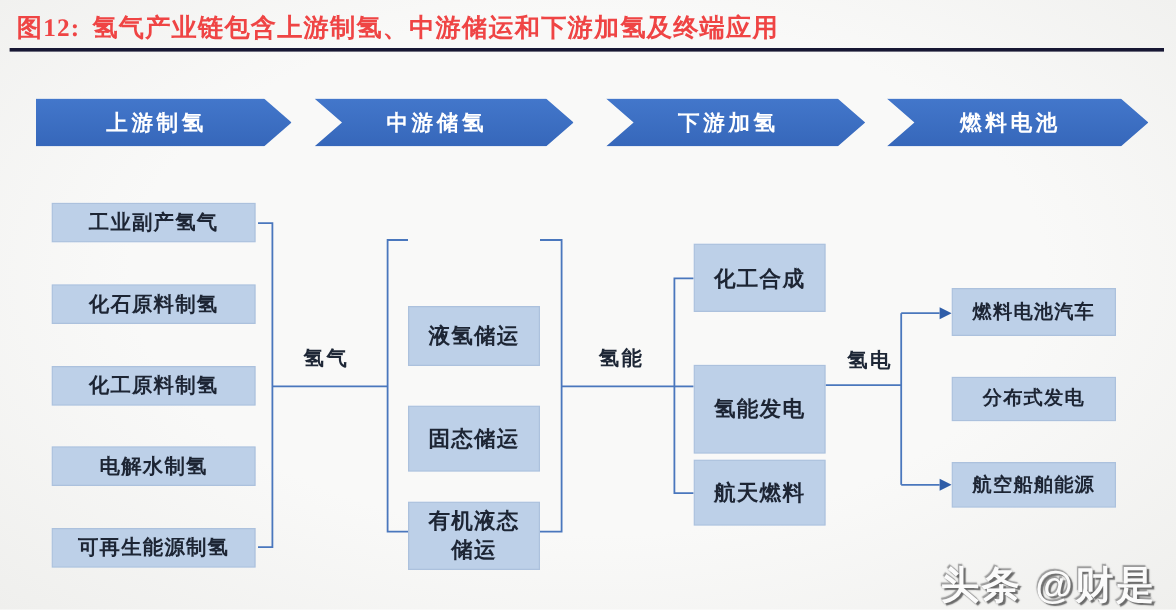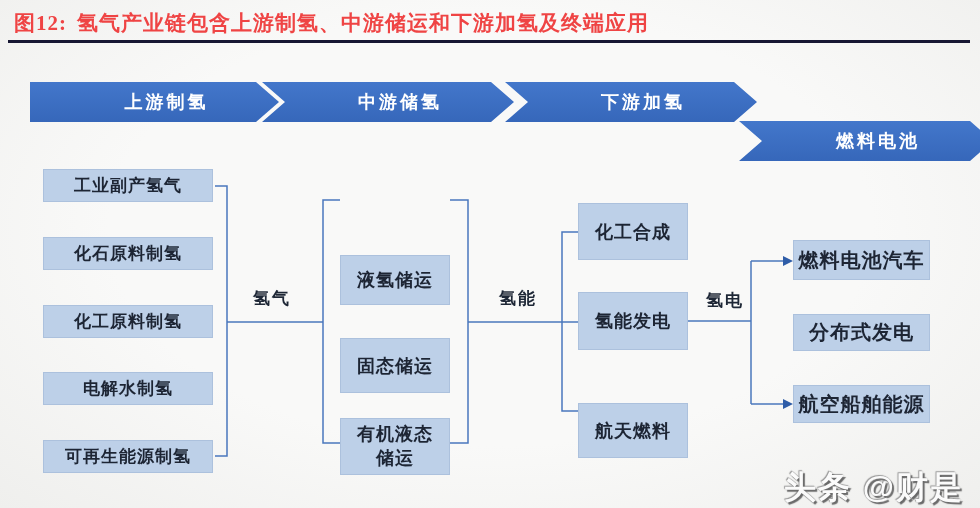--- a/index.html
+++ b/index.html
@@ -20,37 +20,37 @@
   .title-rule{
     position:absolute;left:8px;top:40px;width:962px;height:3px;
     background:#171733;
   }
 
   
   .chev{
     position:absolute;top:82px;height:40px;
     background:linear-gradient(180deg,#4377cb 0%,#3667ba 100%);
     color:#ffffff;font-size:18px;font-weight:bold;letter-spacing:3px;
-    display:flex;align-items:center;justify-content:center;padding-left:36px;
+    display:flex;align-items:center;justify-content:center;
   }
   .chev-first{clip-path:polygon(0 0, calc(100% - 23px) 0, 100% 50%, calc(100% - 23px) 100%, 0 100%);}
   .chev-mid{clip-path:polygon(0 0, calc(100% - 23px) 0, 100% 50%, calc(100% - 23px) 100%, 0 100%, 23px 50%);}
   .chev span{transform:translateX(-6px);}
 
   
   .ibox{
     position:absolute;background:#bdd0e8;color:#1d2534;
     display:flex;align-items:center;justify-content:center;
     text-align:center;font-weight:bold;letter-spacing:1px;
     box-shadow:0 0 0 1px rgba(140,165,200,.35) inset;
   }
   .c1{left:43px;width:170px;height:33px;font-size:17px;}
   .c2{left:340px;width:110px;font-size:18px;}
   .c3{left:578px;width:110px;font-size:18px;}
-  .c4{left:793px;width:137px;font-size:20px;}
+  .c4{left:793px;width:137px;font-size:16px;}
   .wrap4 span{display:inline-block;max-width:4.3em;line-height:1.3;}
 
   
   .flowlbl{
     position:absolute;width:90px;text-align:center;
     font-size:17px;font-weight:bold;color:#1e2736;letter-spacing:2px;
   }
 
   
   svg.wires{position:absolute;left:0;top:0;}
@@ -76,21 +76,21 @@
 
   <div class="chev chev-first" style="left:30px;width:213px;">
     <span>上游制氢</span>
   </div>
   <div class="chev chev-mid" style="left:262px;width:216px;">
     <span>中游储氢</span>
   </div>
   <div class="chev chev-mid" style="left:505px;width:216px;">
     <span>下游加氢</span>
   </div>
-  <div class="chev chev-mid" style="left:739px;width:218px;margin-top:39px;">
+  <div class="chev chev-mid" style="left:739px;width:218px;">
     <span>燃料电池</span>
   </div>
 
   <svg class="wires" width="980" height="508" viewBox="0 0 980 508">
     <g fill="none" stroke="#4a77bd" stroke-width="1.5">
 
       <path d="M215,186 H227 V456 H215"></path>
       <path d="M227,322 H323"></path>
 
       <path d="M340,200 H323 V443 H340"></path>
@@ -139,24 +139,24 @@
   <div class="ibox c2" style="top:338px;height:55px;">
       <span>固态储运</span>
     </div>
   <div class="ibox c2 wrap4" style="top:418px;height:57px;">
       <span>有机液态储运</span>
     </div>
 
   <div class="ibox c3" style="top:203px;height:57px;text-align:center;">
       <span>化工合成</span>
     </div>
-  <div class="ibox c3" style="top:292px;height:58px;font-family:Liberation Serif, serif;">
+  <div class="ibox c3" style="top:304px;height:74px;font-family:Liberation Serif, serif;">
       <span>氢能发电</span>
     </div>
-  <div class="ibox c3" style="top:383px;height:55px;margin-top:20px;">
+  <div class="ibox c3" style="top:383px;height:55px;">
       <span>航天燃料</span>
     </div>
 
   <div class="ibox c4" style="top:240px;height:40px;">
       <span>燃料电池汽车</span>
     </div>
   <div class="ibox c4" style="top:314px;height:37px;">
       <span>分布式发电</span>
     </div>
   <div class="ibox c4" style="top:385px;height:38px;">

